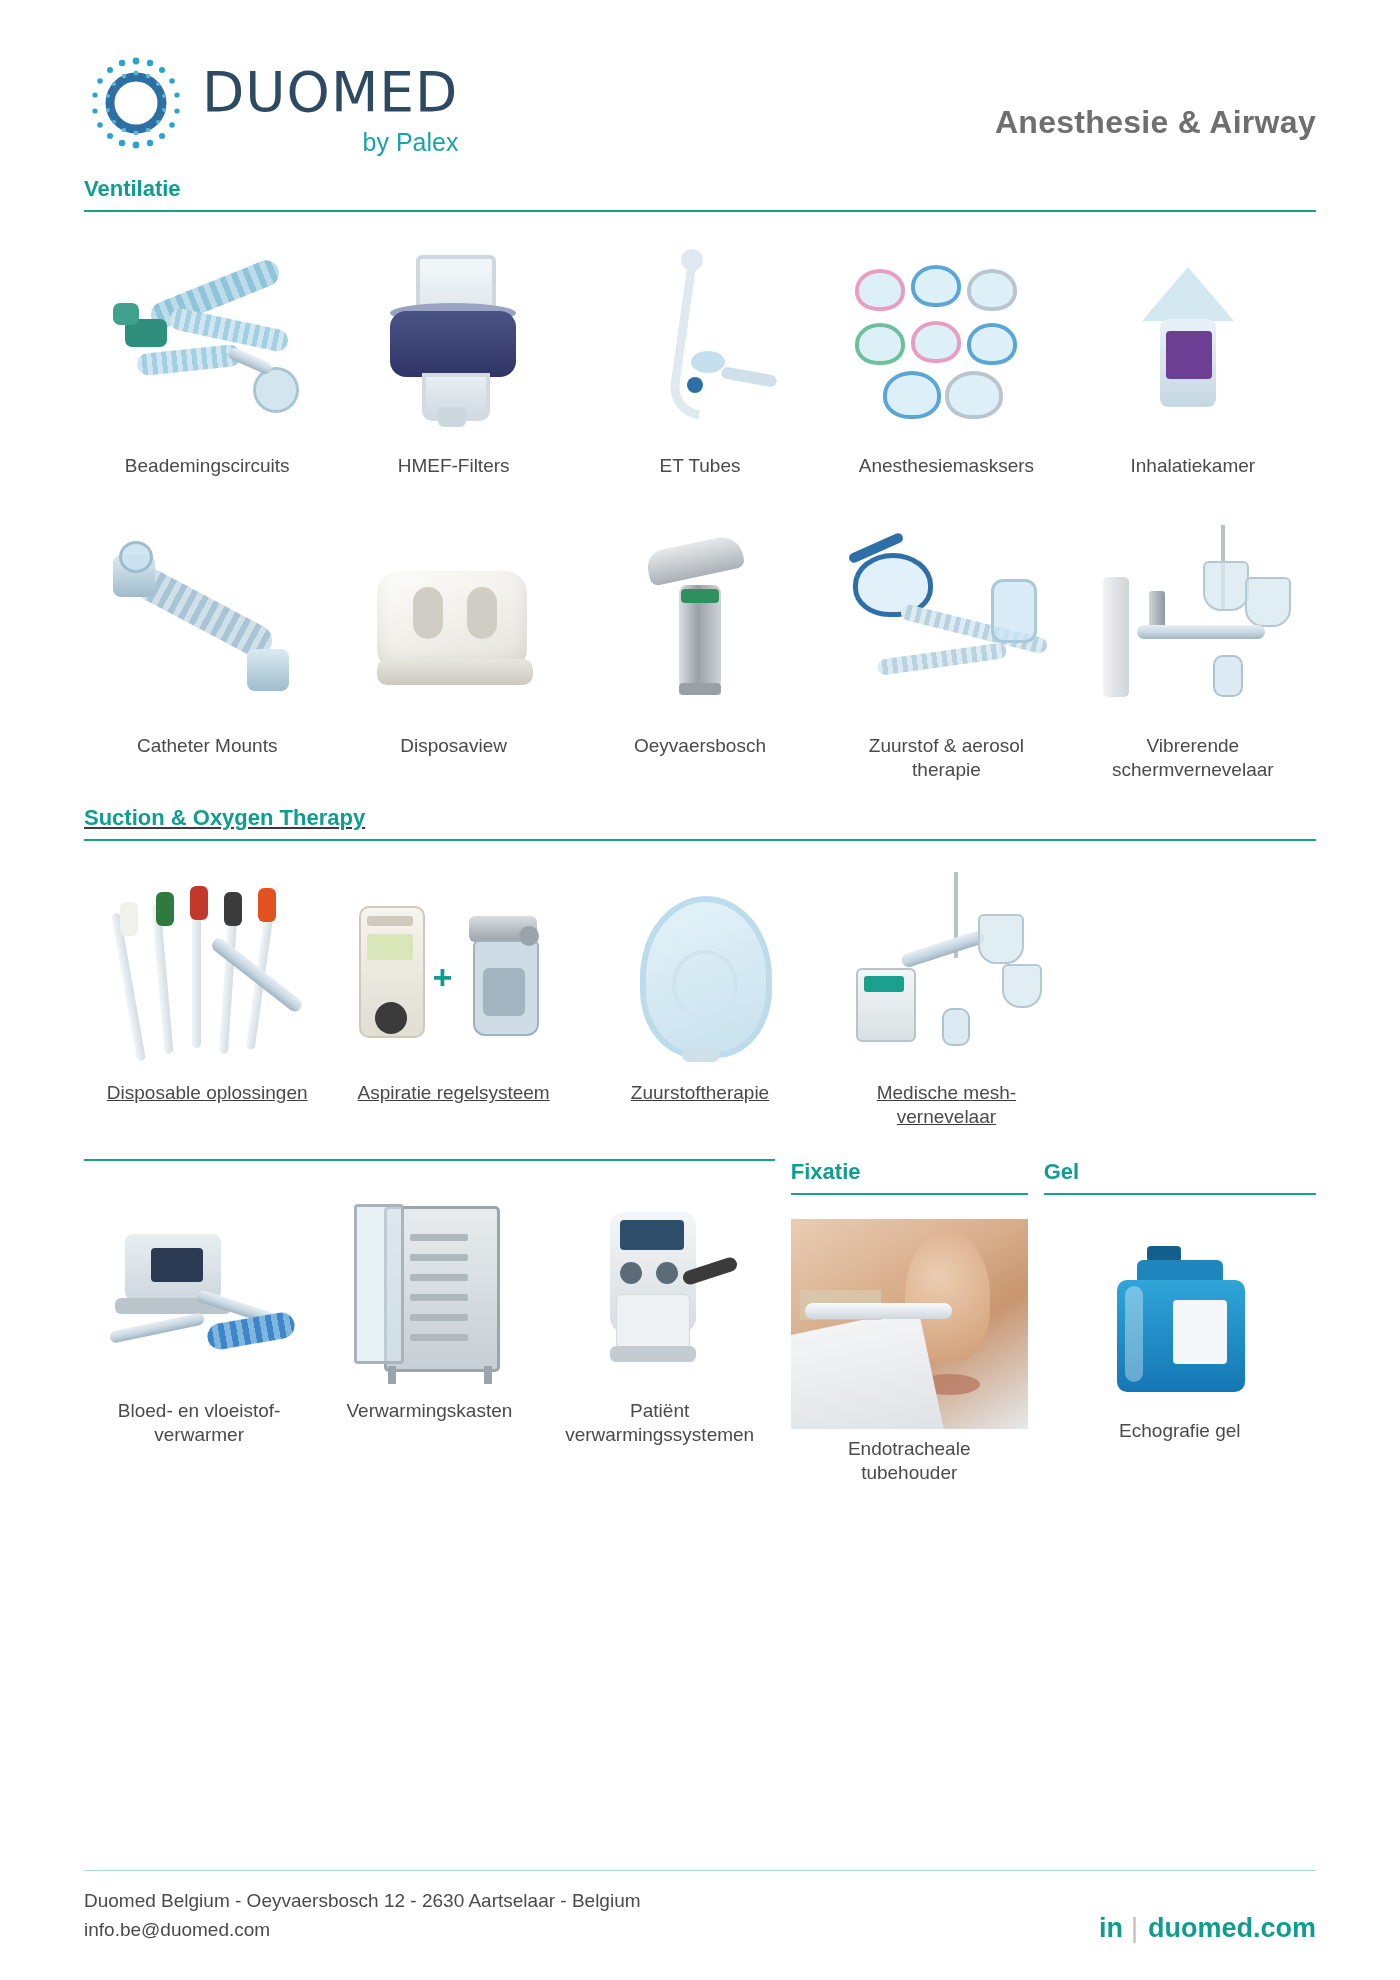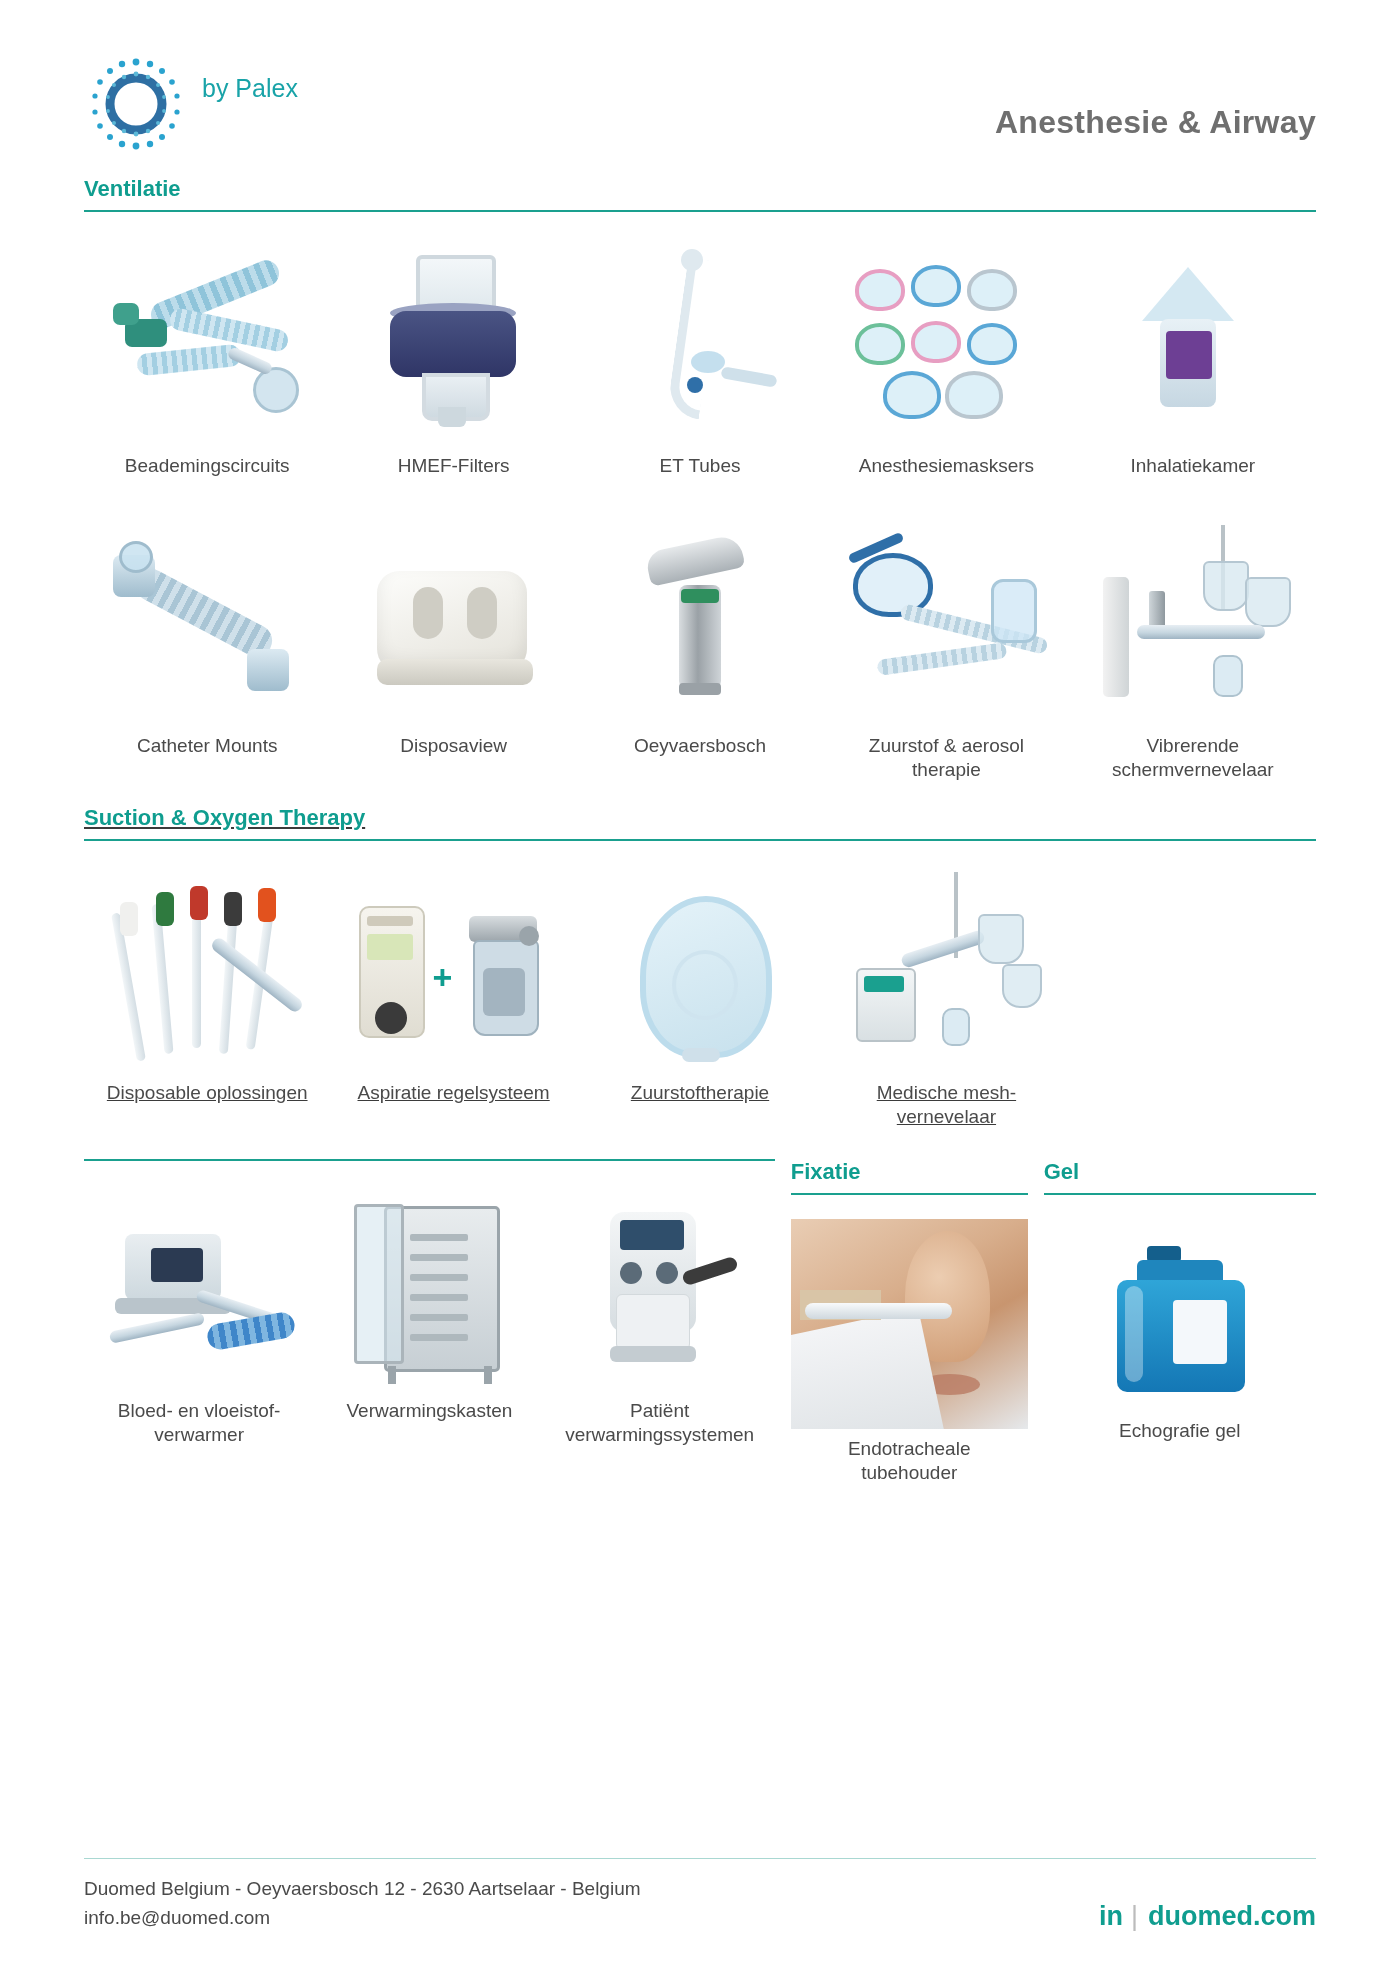--- a/index.html
+++ b/index.html
@@ -123,21 +123,21 @@
   }
   .band-col-temp { width: 700px; }
   .band-col-fix  { width: 240px; margin-left: 16px;}
   .band-col-gel  { width: 276px; margin-left: 16px;}
 
   
   .footer {
     position: absolute;
     left: 84px;
     right: 84px;
-    bottom: 48px;
+    bottom: 36px;
   }
   .footer-rule {
     height: 1px;
     background: #a9d8d2;
     margin-bottom: 16px;
   }
   .footer-inner {
     display: flex;
     justify-content: space-between;
     align-items: flex-end;
@@ -350,20 +350,21 @@
             <circle cx="40" cy="79" r="2.2"></circle>
               <circle cx="30" cy="71" r="2"></circle>
             <circle cx="24" cy="59" r="1.9"></circle>
               <circle cx="24" cy="45" r="1.9"></circle>
             <circle cx="30" cy="33" r="2"></circle>
               <circle cx="40" cy="25" r="2.2"></circle>
           </g>
         </svg>
       </div>
       <div class="logo-text-block">
+        <div class="logo-word">DUOMED</div>
         <div class="logo-sub">by Palex</div>
       </div>
     </div>
     <div class="doc-title">Anesthesie &amp; Airway</div>
   </div>
 
   <div class="section">
     <div class="section-head">Ventilatie</div>
     <div class="rule"></div>
 

